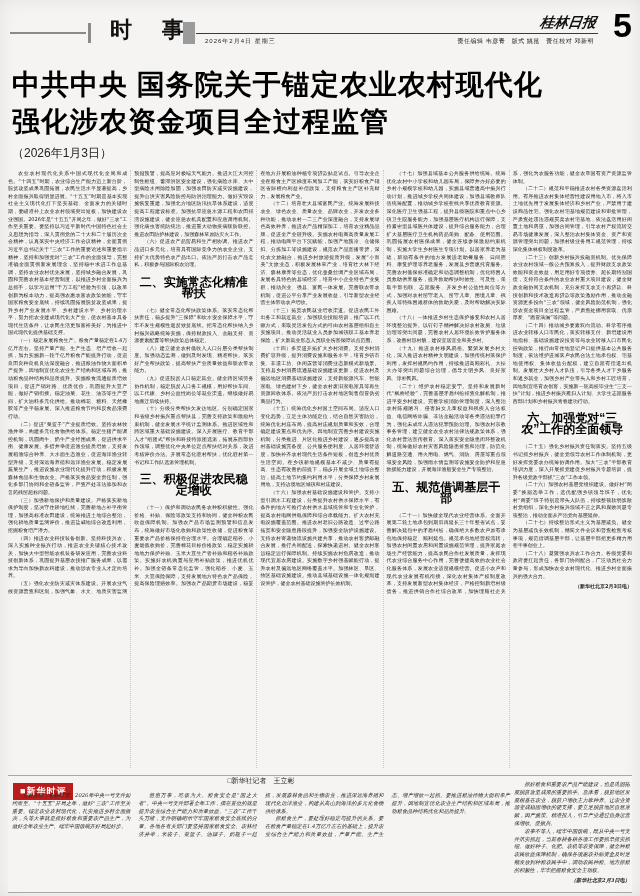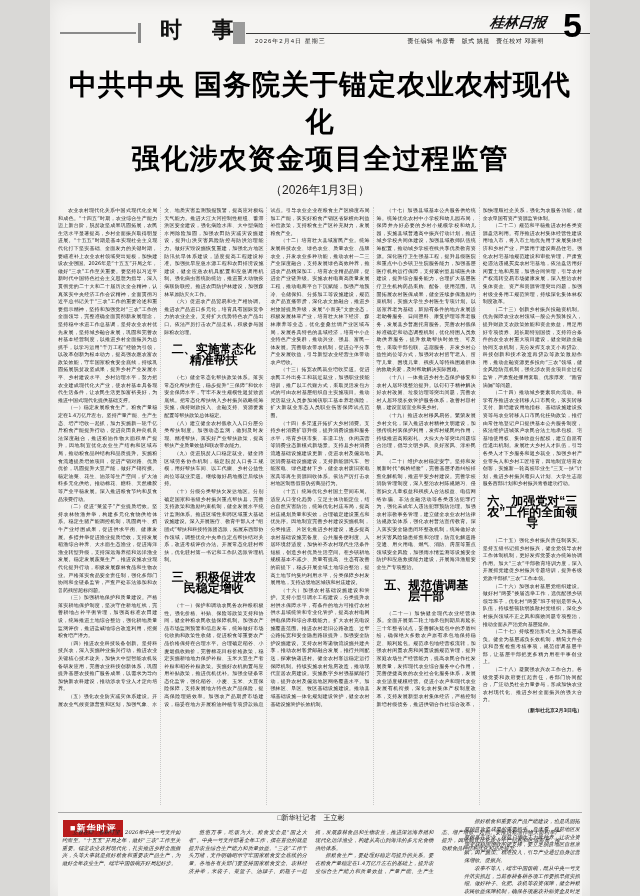--- a/index.html
+++ b/index.html
@@ -1,32 +1,32 @@
 <!DOCTYPE html>
 <html><head>
 <meta charset="utf-8">
 <style>
   html,body{margin:0;padding:0;background:#d9d8d6;}
-  .page{position:relative;width:540px;height:896px;background:#f5f4f2;margin:0 auto;
+  .page{position:relative;width:640px;height:896px;background:#f5f4f2;margin:0 auto;
         font-family:"Liberation Sans","DejaVu Sans",sans-serif;color:#1b1b1b;overflow:hidden;
         box-shadow:inset 0 0 18px rgba(0,0,0,.08);}
   
   .hdr{position:relative;height:60px;}
   .rule-left{position:absolute;left:10px;top:32px;width:76px;height:2px;background:#8a8a8a;}
   .tick{position:absolute;left:88px;top:23px;width:3px;height:20px;background:#8a8a8a;}
   .sec-title{position:absolute;left:110px;top:15px;font-size:22px;font-weight:900;letter-spacing:12px;color:#111;}
   .gray-block{position:absolute;left:183px;top:22px;width:12px;height:22px;background:#9b9b9b;}
   .long-rule{position:absolute;left:196px;top:33px;width:402px;height:1px;background:#3a3a3a;}
   .hdr-date{position:absolute;left:205px;top:37px;font-size:6px;letter-spacing:1px;color:#222;}
   .paper-name{position:absolute;right:44px;top:14px;font-size:14px;font-weight:900;
               font-family:"DejaVu Serif","Liberation Serif",serif;font-style:italic;transform:skewX(-8deg);color:#111;}
   .page-num{position:absolute;right:8px;top:8px;font-size:34px;font-weight:900;line-height:34px;color:#000;}
   .editors{position:absolute;right:46px;top:37px;font-size:6px;color:#222;letter-spacing:.5px;}
   
-  .headline{margin:6px 12px 0;text-align:center;}
+  .headline{margin:6px 12px 0;text-align:left;}
   .headline .h1{font-size:28px;line-height:37px;font-weight:900;color:#000;letter-spacing:1px;}
   .headline .sub{font-size:12px;margin-top:5px;color:#222;}
   
   .main-article{margin:8px 8px 0;height:598px;column-count:5;column-gap:7px;
                 column-rule:1px dotted #c9c9c9;overflow:hidden;text-align:justify;}
   .main-article p{font-size:5px;line-height:7.6px;margin:0;text-indent:2em;color:#222;
                   font-family:"DejaVu Sans","Liberation Sans",sans-serif;}
   .main-article h3{font-size:12px;line-height:11px;font-weight:900;text-align:center;margin:8px 2px;
                    color:#000;break-inside:avoid;text-indent:0;}
   .main-article p.dateline{text-indent:0;text-align:right;font-weight:bold;margin-top:3px;}

